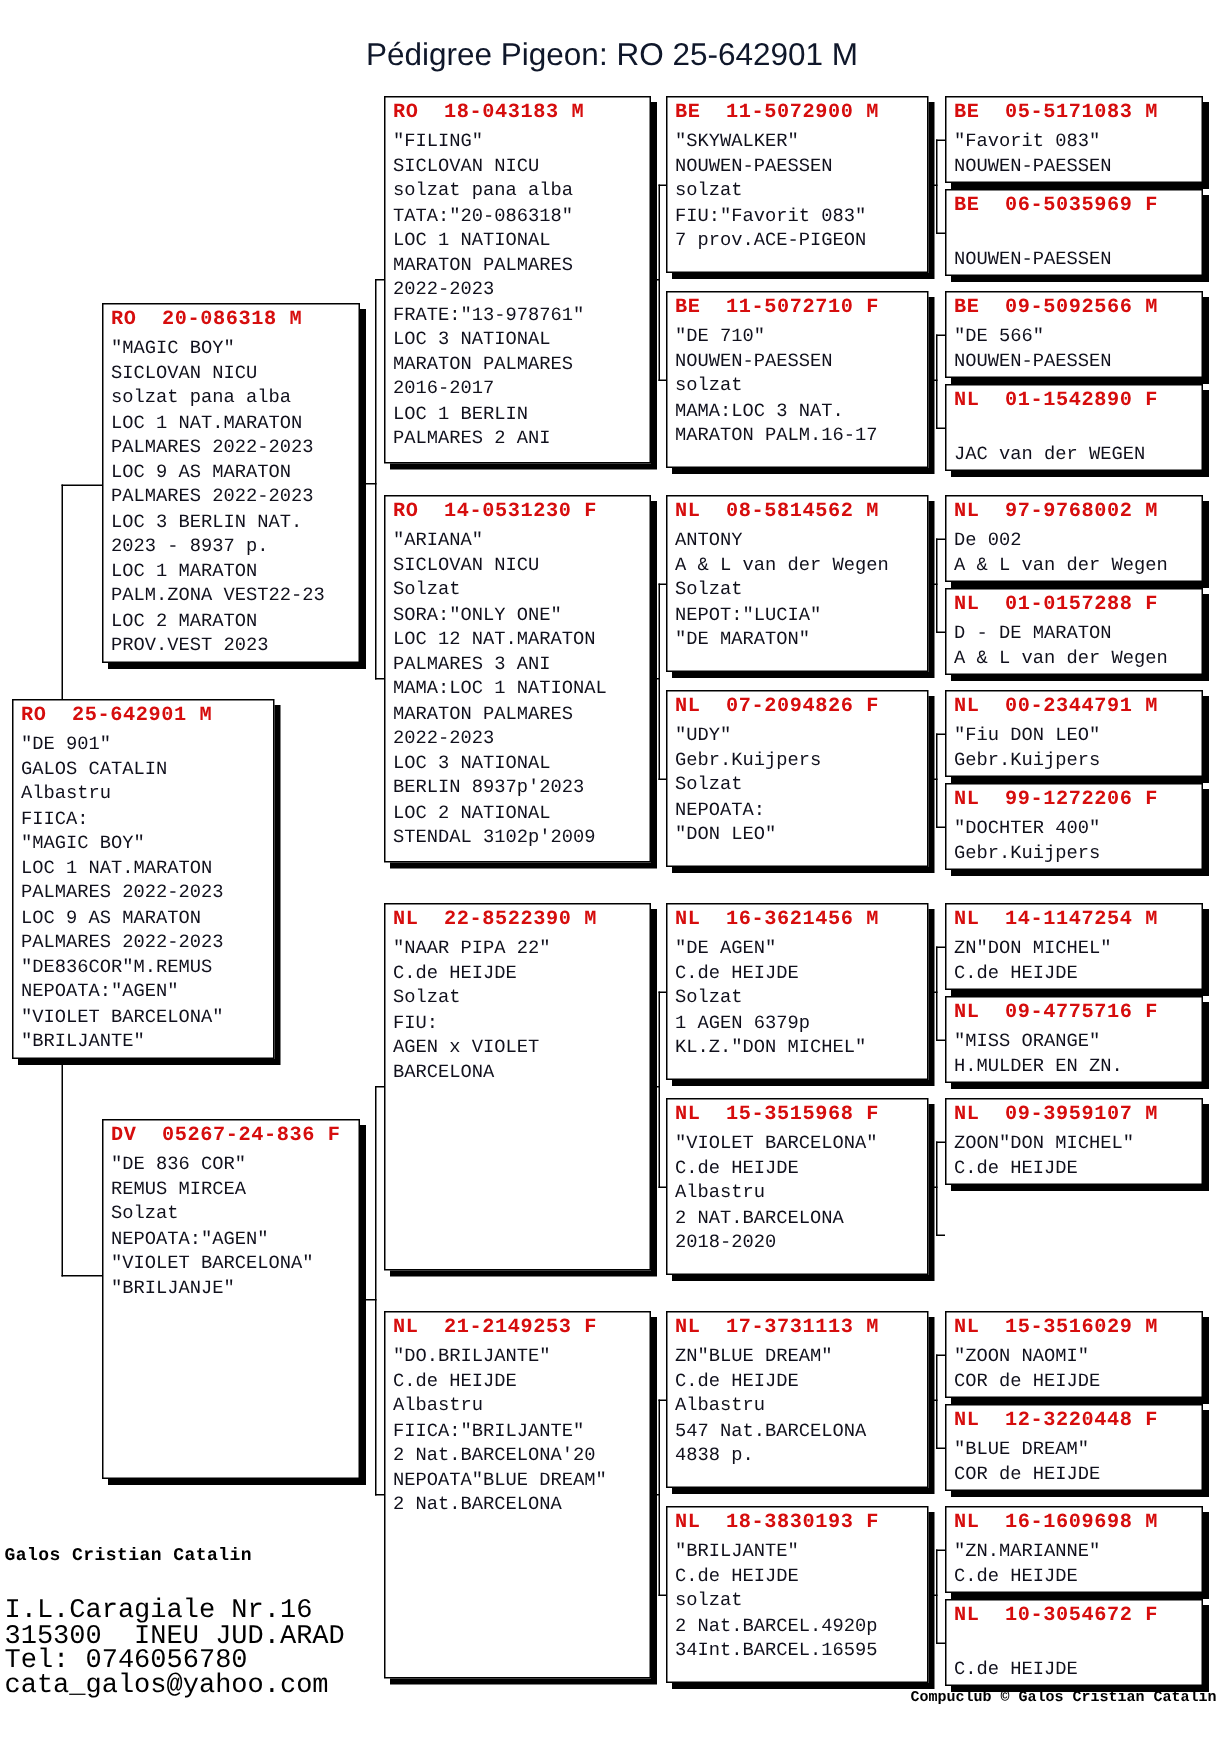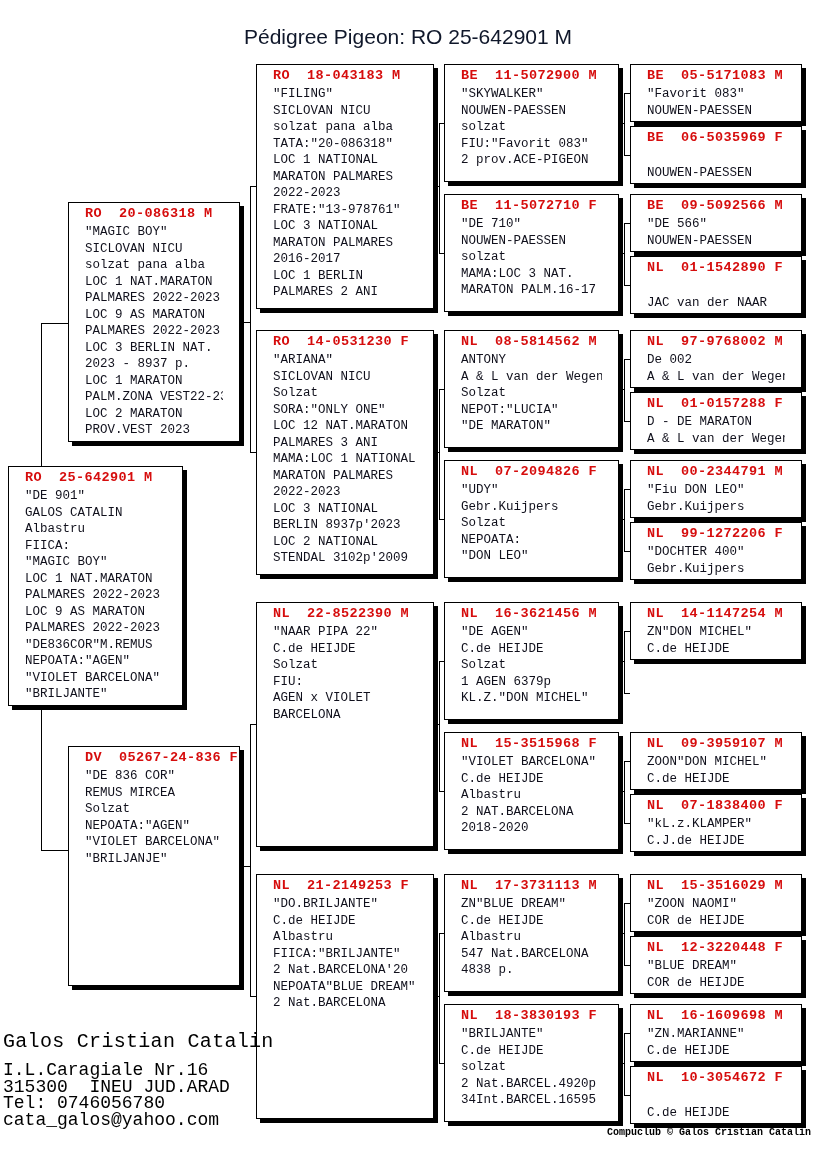--- a/index.html
+++ b/index.html
@@ -1,28 +1,28 @@
 <!DOCTYPE html>
 <html><head>
 <meta charset="utf-8">
 <style>
   html,body{margin:0;padding:0;background:#fff;}
   .page{position:relative;width:816px;height:1172px;background:#fff;
         font-family:"Liberation Mono","DejaVu Sans Mono",monospace;overflow:hidden;}
   .title{position:absolute;top:5px;left:0;width:100%;text-align:center;
          font-family:"Liberation Sans","DejaVu Sans",sans-serif;font-size:21px;color:#0f172a;margin-top:20px;}
   .box{position:absolute;background:#fff;border:1px solid #000;box-sizing:border-box;
-       box-shadow:4px 4px 0 #000;padding:3px 16px;z-index:2;}
+       box-shadow:4px 4px 0 #000;padding:3px 5px;z-index:2;}
   .ring{font-weight:bold;font-size:13.5px;color:#d60d0d;white-space:pre;
         letter-spacing:.4px;margin-bottom:3px;}
   .lines{font-size:12.5px;color:#10101c;}
   .lines div{height:16.5px;line-height:16.5px;white-space:pre;overflow:hidden;}
   .conn{position:absolute;background:#000;z-index:1;}
   .contact{position:absolute;left:3px;top:1030px;color:#000;z-index:2;}
-  .contact .name{font-weight:normal;font-size:20px;margin-bottom:9px;letter-spacing:.3px;}
+  .contact .name{font-weight:bold;font-size:12px;margin-bottom:22px;letter-spacing:.3px;}
   .contact .cline{font-size:18px;height:16.5px;line-height:16.5px;white-space:pre;}
   .footer{position:absolute;top:1127px;right:5px;font-size:10px;font-weight:bold;color:#000;z-index:2;}
 </style>
 </head>
 <body>
 
 <div class="page">
   <div class="title">Pédigree Pigeon: RO  25-642901 M</div>
 
   <div>
@@ -197,21 +197,21 @@
       </div>
   </div>
 
   <div class="box" style="left:444px;top:64px;width:175px;height:118px">
     <div class="ring">BE  11-5072900 M</div>
     <div class="lines">
         <div>"SKYWALKER"</div>
         <div>NOUWEN-PAESSEN</div>
         <div>solzat</div>
         <div>FIU:"Favorit 083"</div>
-        <div>2 prov.ACE-PIGEON</div>
+        <div>7 prov.ACE-PIGEON</div>
       </div>
   </div>
   <div class="box" style="left:444px;top:194px;width:175px;height:118px">
     <div class="ring">BE  11-5072710 F</div>
     <div class="lines">
         <div>"DE 710"</div>
         <div>NOUWEN-PAESSEN</div>
         <div>solzat</div>
         <div>MAMA:LOC 3 NAT.</div>
         <div>MARATON PALM.16-17</div>
@@ -296,21 +296,21 @@
     <div class="ring">BE  09-5092566 M</div>
     <div class="lines">
         <div>"DE 566"</div>
         <div>NOUWEN-PAESSEN</div>
       </div>
   </div>
   <div class="box" style="left:630px;top:256px;width:172px;height:58px">
     <div class="ring">NL  01-1542890 F</div>
     <div class="lines">
         <div>&nbsp;</div>
-        <div>JAC van der NAAR</div>
+        <div>JAC van der WEGEN</div>
       </div>
   </div>
   <div class="box" style="left:630px;top:330px;width:172px;height:58px">
     <div class="ring">NL  97-9768002 M</div>
     <div class="lines">
         <div>De 002</div>
         <div>A &amp; L van der Wegen</div>
       </div>
   </div>
   <div class="box" style="left:630px;top:392px;width:172px;height:58px">
@@ -334,32 +334,32 @@
         <div>Gebr.Kuijpers</div>
       </div>
   </div>
   <div class="box" style="left:630px;top:602px;width:172px;height:58px">
     <div class="ring">NL  14-1147254 M</div>
     <div class="lines">
         <div>ZN"DON MICHEL"</div>
         <div>C.de HEIJDE</div>
       </div>
   </div>
+  <div class="box" style="left:630px;top:664px;width:172px;height:58px">
+    <div class="ring">NL  09-4775716 F</div>
+    <div class="lines">
+        <div>"MISS ORANGE"</div>
+        <div>H.MULDER EN ZN.</div>
+      </div>
+  </div>
   <div class="box" style="left:630px;top:732px;width:172px;height:58px">
     <div class="ring">NL  09-3959107 M</div>
     <div class="lines">
         <div>ZOON"DON MICHEL"</div>
         <div>C.de HEIJDE</div>
-      </div>
-  </div>
-  <div class="box" style="left:630px;top:794px;width:172px;height:58px">
-    <div class="ring">NL  07-1838400 F</div>
-    <div class="lines">
-        <div>"kL.z.KLAMPER"</div>
-        <div>C.J.de HEIJDE</div>
       </div>
   </div>
   <div class="box" style="left:630px;top:874px;width:172px;height:58px">
     <div class="ring">NL  15-3516029 M</div>
     <div class="lines">
         <div>"ZOON NAOMI"</div>
         <div>COR de HEIJDE</div>
       </div>
   </div>
   <div class="box" style="left:630px;top:936px;width:172px;height:58px">

